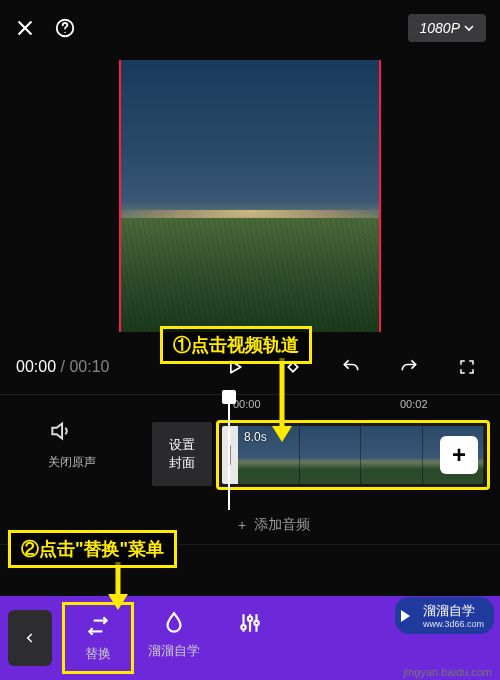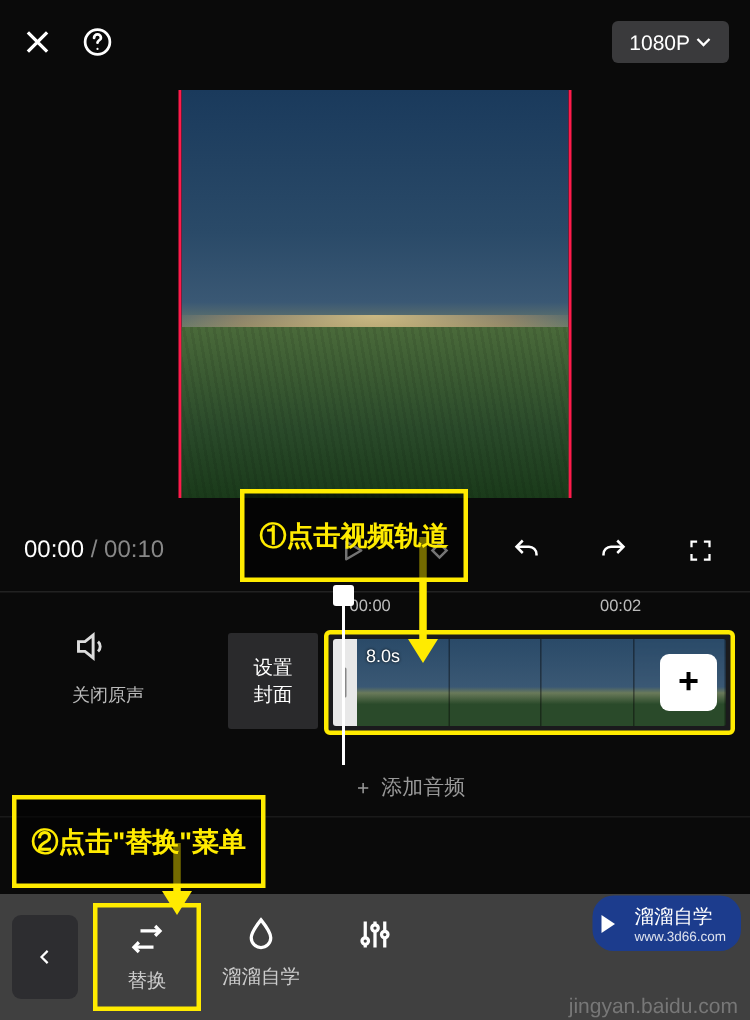--- a/index.html
+++ b/index.html
@@ -18,20 +18,21 @@
     height: 56px; padding: 0 14px;
     gap: 18px;
   }
   .topbar .spacer { flex: 1; }
   .icon-btn { color: #fff; cursor: pointer; display:flex; align-items:center; justify-content:center;}
   .res-btn {
     background: #3a3a3c; color:#fff;
     padding: 6px 12px; border-radius:4px;
     font-size:14px; display:flex; align-items:center; gap:4px;
     cursor:pointer;
+    font-style:italic;
   }
   .export-btn {
     background:#ff1a4b; color:#fff;
     padding:6px 18px; border-radius:4px;
     font-size:15px; cursor:pointer; font-weight:500;
   }
 
   
   .preview-wrap {
     display:flex; justify-content:center;
@@ -58,21 +59,21 @@
     opacity:0.5;
   }
 
   
   .anno {
     position:absolute;
     border:3px solid #ffeb00;
     background: rgba(0,0,0,0.55);
     color:#ffeb00;
     font-size:18px; font-weight:600;
-    padding:16px 10px;
+    padding:4px 10px;
     z-index:50;
   }
   .anno1 { top: 326px; left: 160px; }
   .anno2 { top: 530px; left: 8px; }
 
   .arrow { position:absolute; z-index:49; }
   .arrow svg { display:block; }
 
   
   .transport {
@@ -152,21 +153,21 @@
     border-bottom:1px solid #1a1a1a;
     cursor:pointer;
   }
 
   
   .bottom {
     position:absolute; left:0; right:0; bottom:0;
     height:84px;
     display:flex; align-items:center;
     padding:0 8px;
-    background:#404040;
+    background:#6d28d9;
   }
   .back-btn{
     width:44px;height:56px;background:#2d2d30;border-radius:6px;
     display:flex;align-items:center;justify-content:center;
     margin-right:10px; cursor:pointer;
   }
   .tool{
     width:72px; text-align:center; cursor:pointer;
     display:flex;flex-direction:column;align-items:center;gap:6px;
     padding:8px 0;
@@ -176,21 +177,21 @@
   .tool-strip{display:flex;flex:1;overflow:hidden;gap:4px;}
 
   
   .wm1{position:absolute;right:6px;bottom:46px;z-index:60;
     background:rgba(24,60,150,0.9);color:#fff;font-size:13px;
     padding:5px 10px 5px 28px;border-radius:14px;
     display:flex;align-items:center;}
   .wm1::before{content:"";position:absolute;left:6px;top:50%;transform:translateY(-50%);
     width:0;height:0;border-left:9px solid #fff;border-top:6px solid transparent;border-bottom:6px solid transparent;}
   .wm1 .sub{font-size:9px;display:block;opacity:0.85;line-height:1;}
-  .wm2{position:absolute;right:8px;bottom:2px;color:#777;font-size:14px;z-index:60;}
+  .wm2{position:absolute;right:8px;bottom:2px;color:#777;font-size:11px;z-index:60;}
 </style>
 </head>
 <body>
 
 <div class="topbar">
   <div class="icon-btn">
     <svg width="22" height="22" viewBox="0 0 24 24" fill="none" stroke="#fff" stroke-width="2.4">
         <path d="M5 5l14 14M19 5L5 19"></path>
       </svg>
   </div>

